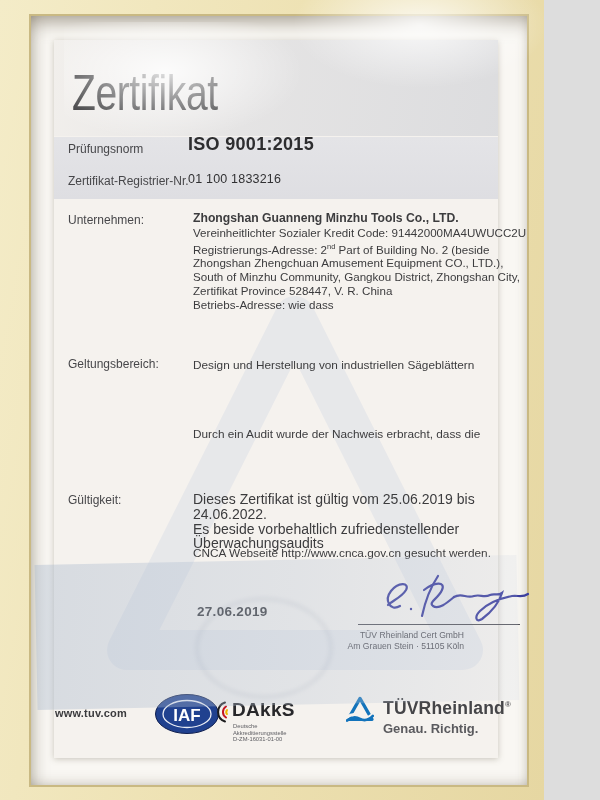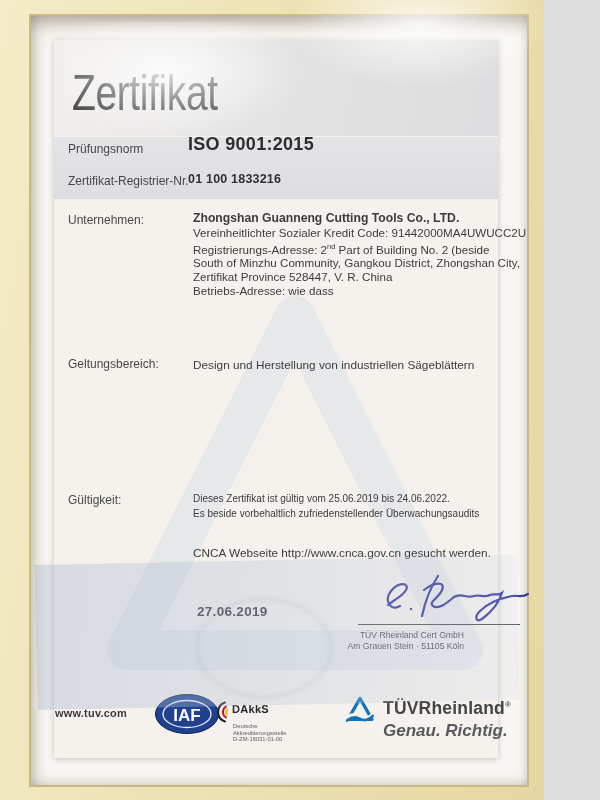--- a/index.html
+++ b/index.html
@@ -32,44 +32,44 @@
     transform:rotate(-1.2deg);
     background:linear-gradient(94deg,rgba(169,184,204,.40) 0%,rgba(184,196,213,.32) 55%,rgba(199,207,221,.16) 100%);}
   
   .content{position:absolute;inset:0;z-index:4;color:#3c3c3e;}
   .content>*{position:absolute;}
   .title{left:72px;top:64px;font-size:50px;color:#333335;letter-spacing:-.5px;
     transform:scaleX(.78);transform-origin:left top;white-space:nowrap;}
   .lbl{left:68px;font-size:12px;color:#47474a;white-space:nowrap;}
   .l-norm{top:142px}.l-reg{top:174px}.l-comp{top:213px}.l-scope{top:357px}.l-valid{top:493px}
   .val-norm{left:188px;top:134px;font-size:18px;font-weight:bold;color:#2d2d2f;letter-spacing:.3px;}
-  .val-reg{left:188px;top:172px;font-size:12.5px;font-weight:bold;color:#313133;letter-spacing:.2px;}
+  .val-reg{left:188px;top:172px;font-size:12.5px;font-weight:normal;color:#313133;letter-spacing:.2px;}
   .company{left:193px;top:212px;width:372px;font-size:11.6px;line-height:13.8px;}
   .company .name{font-weight:bold;font-size:12.2px;}
   sup{font-size:7.5px;}
   .scope-text{left:193px;top:358px;width:372px;font-size:11.8px;}
   .audit{left:193px;top:427px;font-size:11.8px;line-height:14.8px;}
-  .validity{left:193px;top:492px;font-size:10px;line-height:14.8px;}
+  .validity{left:193px;top:492px;font-size:14px;line-height:14.8px;}
   .info{left:193px;top:546px;font-size:11.8px;line-height:14.8px;}
   .date{left:197px;top:604px;font-size:13.5px;font-weight:bold;color:#37373a;letter-spacing:.3px;}
   .sig{left:378px;top:570px;}
   .sig-line{left:358px;top:624px;width:162px;height:1px;background:#54545b;}
   .issuer{right:80px;top:630px;text-align:right;font-size:8.6px;line-height:10.6px;color:#515158;}
   
   .website{left:55px;top:707px;font-size:11px;font-weight:bold;color:#3a3a3d;letter-spacing:.2px;}
   .iaf{left:154px;top:693px;}
   .dakks{left:214px;top:701px;}
   .dakks-row{display:flex;align-items:flex-start;}
-  .dakks-name{font-size:11px;font-weight:bold;color:#27272a;letter-spacing:.3px;margin-left:2px;line-height:17px;}
+  .dakks-name{font-size:19px;font-weight:bold;color:#27272a;letter-spacing:.3px;margin-left:2px;line-height:17px;}
   .dk-small{margin-left:19px;font-size:5.8px;line-height:6.6px;color:#5d5d62;}
   .tuvlogo{left:346px;top:696px;display:flex;align-items:flex-start;}
   .tuv-text{margin-left:9px;margin-top:2px;}
   .tuv-brand{font-size:17.5px;font-weight:bold;color:#454548;letter-spacing:.2px;white-space:nowrap;}
   .tuv-brand sup{font-size:8px;color:#545457;}
-  .tuv-tagline{font-size:17px;font-weight:bold;color:#5a5a5e;margin-top:2px;font-style:italic;}
+  .tuv-tagline{font-size:13px;font-weight:bold;color:#5a5a5e;margin-top:2px;}
 </style>
 </head>
 <body>
 
 <div class="photo">
   <div class="mat"></div>
   <div class="paper"></div>
 
   <div class="head-tint"></div>
   <div class="fields-band"></div>
@@ -82,32 +82,34 @@
   <div class="content">
     <div class="title">Zertifikat</div>
 
     <div class="lbl l-norm">Prüfungsnorm</div>
     <div class="val-norm">ISO 9001:2015</div>
     <div class="lbl l-reg">Zertifikat-Registrier-Nr.</div>
     <div class="val-reg">01 100 1833216</div>
 
     <div class="lbl l-comp">Unternehmen:</div>
     <div class="company">
-      <div class="name">Zhongshan Guanneng Cutting Tools Co., LTD.</div>
+      <div class="name">Zhongshan Guanneng Minzhu Tools Co., LTD.</div>
       <div>Vereinheitlichter Sozialer Kredit Code: 91442000MA4UWUCC2U</div>
       <div><span>Registrierungs-Adresse: 2</span><sup>nd</sup><span> Part of Building No. 2 (beside</span></div>
+      <div>Zhongshan Zhengchuan Amusement Equipment CO., LTD.),</div>
       <div>South of Minzhu Community, Gangkou District, Zhongshan City,</div>
       <div>Zertifikat Province 528447, V. R. China</div>
       <div>Betriebs-Adresse: wie dass</div>
     </div>
 
     <div class="lbl l-scope">Geltungsbereich:</div>
     <div class="scope-text">Design und Herstellung von industriellen Sägeblättern</div>
 
     <div class="audit">
+      <div>Durch ein Audit wurde der Nachweis erbracht, dass die</div>
     </div>
 
     <div class="lbl l-valid">Gültigkeit:</div>
     <div class="validity">
       <div>Dieses Zertifikat ist gültig vom 25.06.2019 bis 24.06.2022.</div>
       <div>Es beside vorbehaltlich zufriedenstellender Überwachungsaudits</div>
     </div>
 
     <div class="info">
       <div>CNCA Webseite http://www.cnca.gov.cn gesucht werden.</div>

